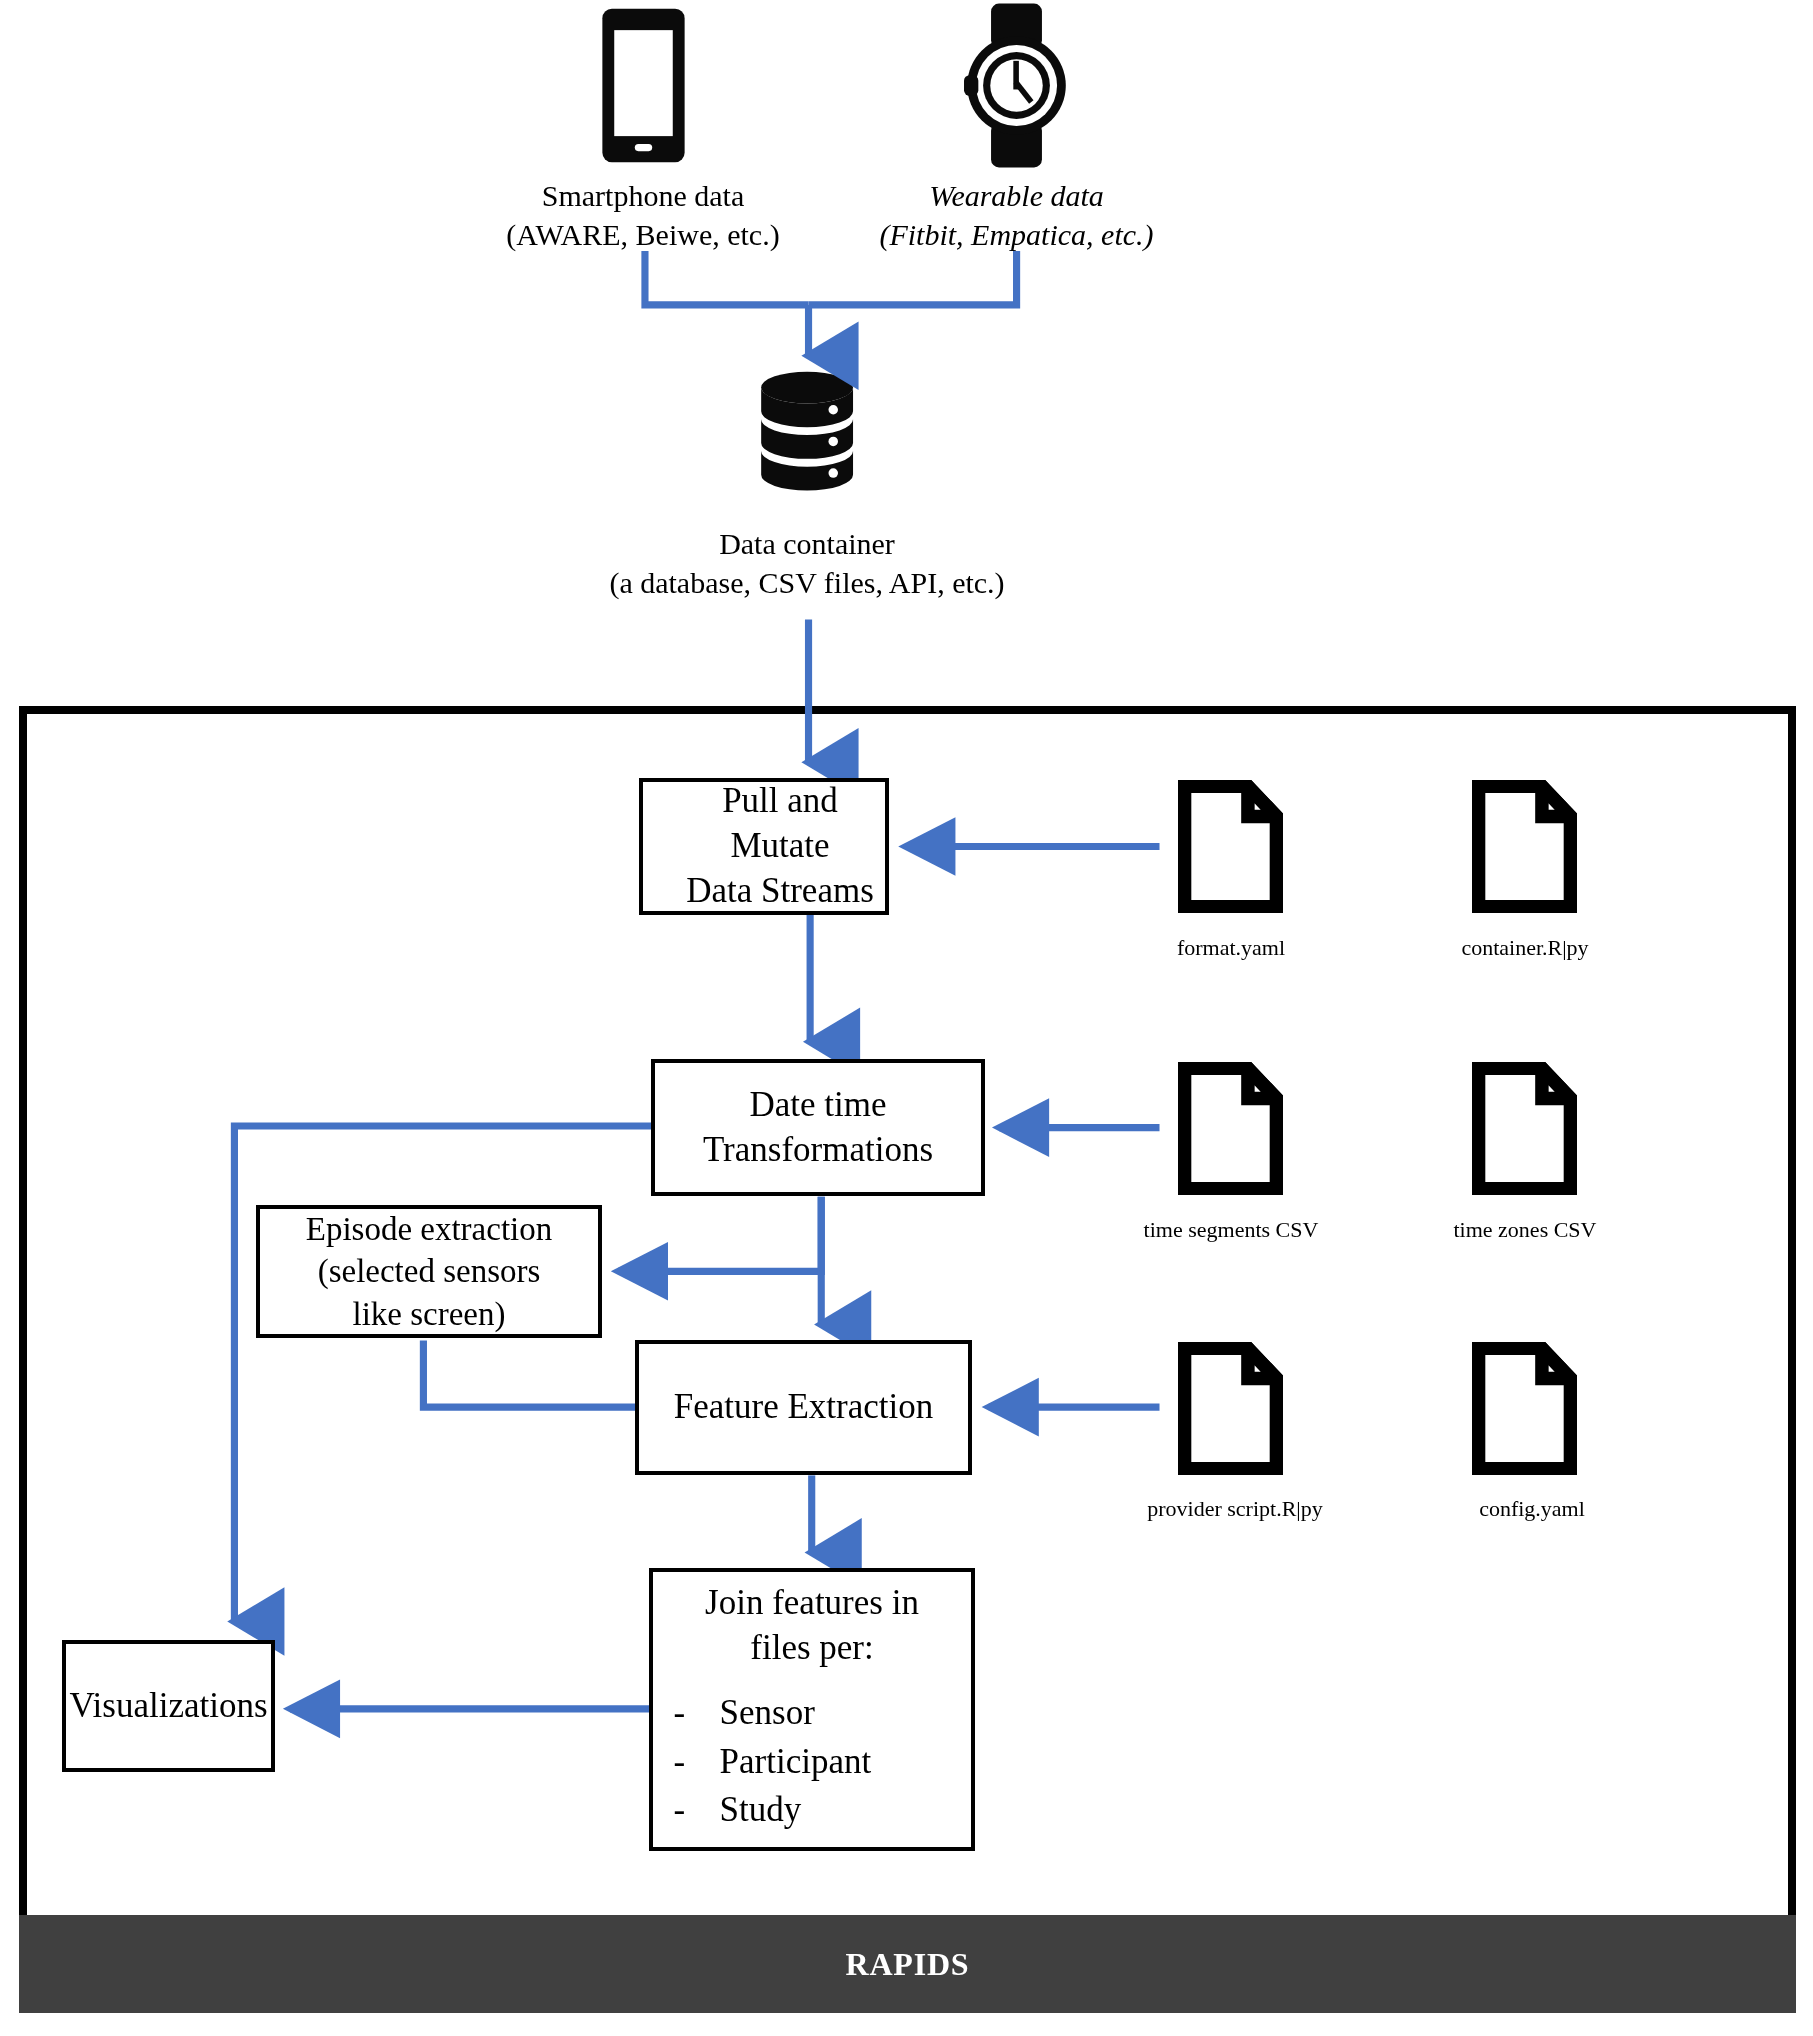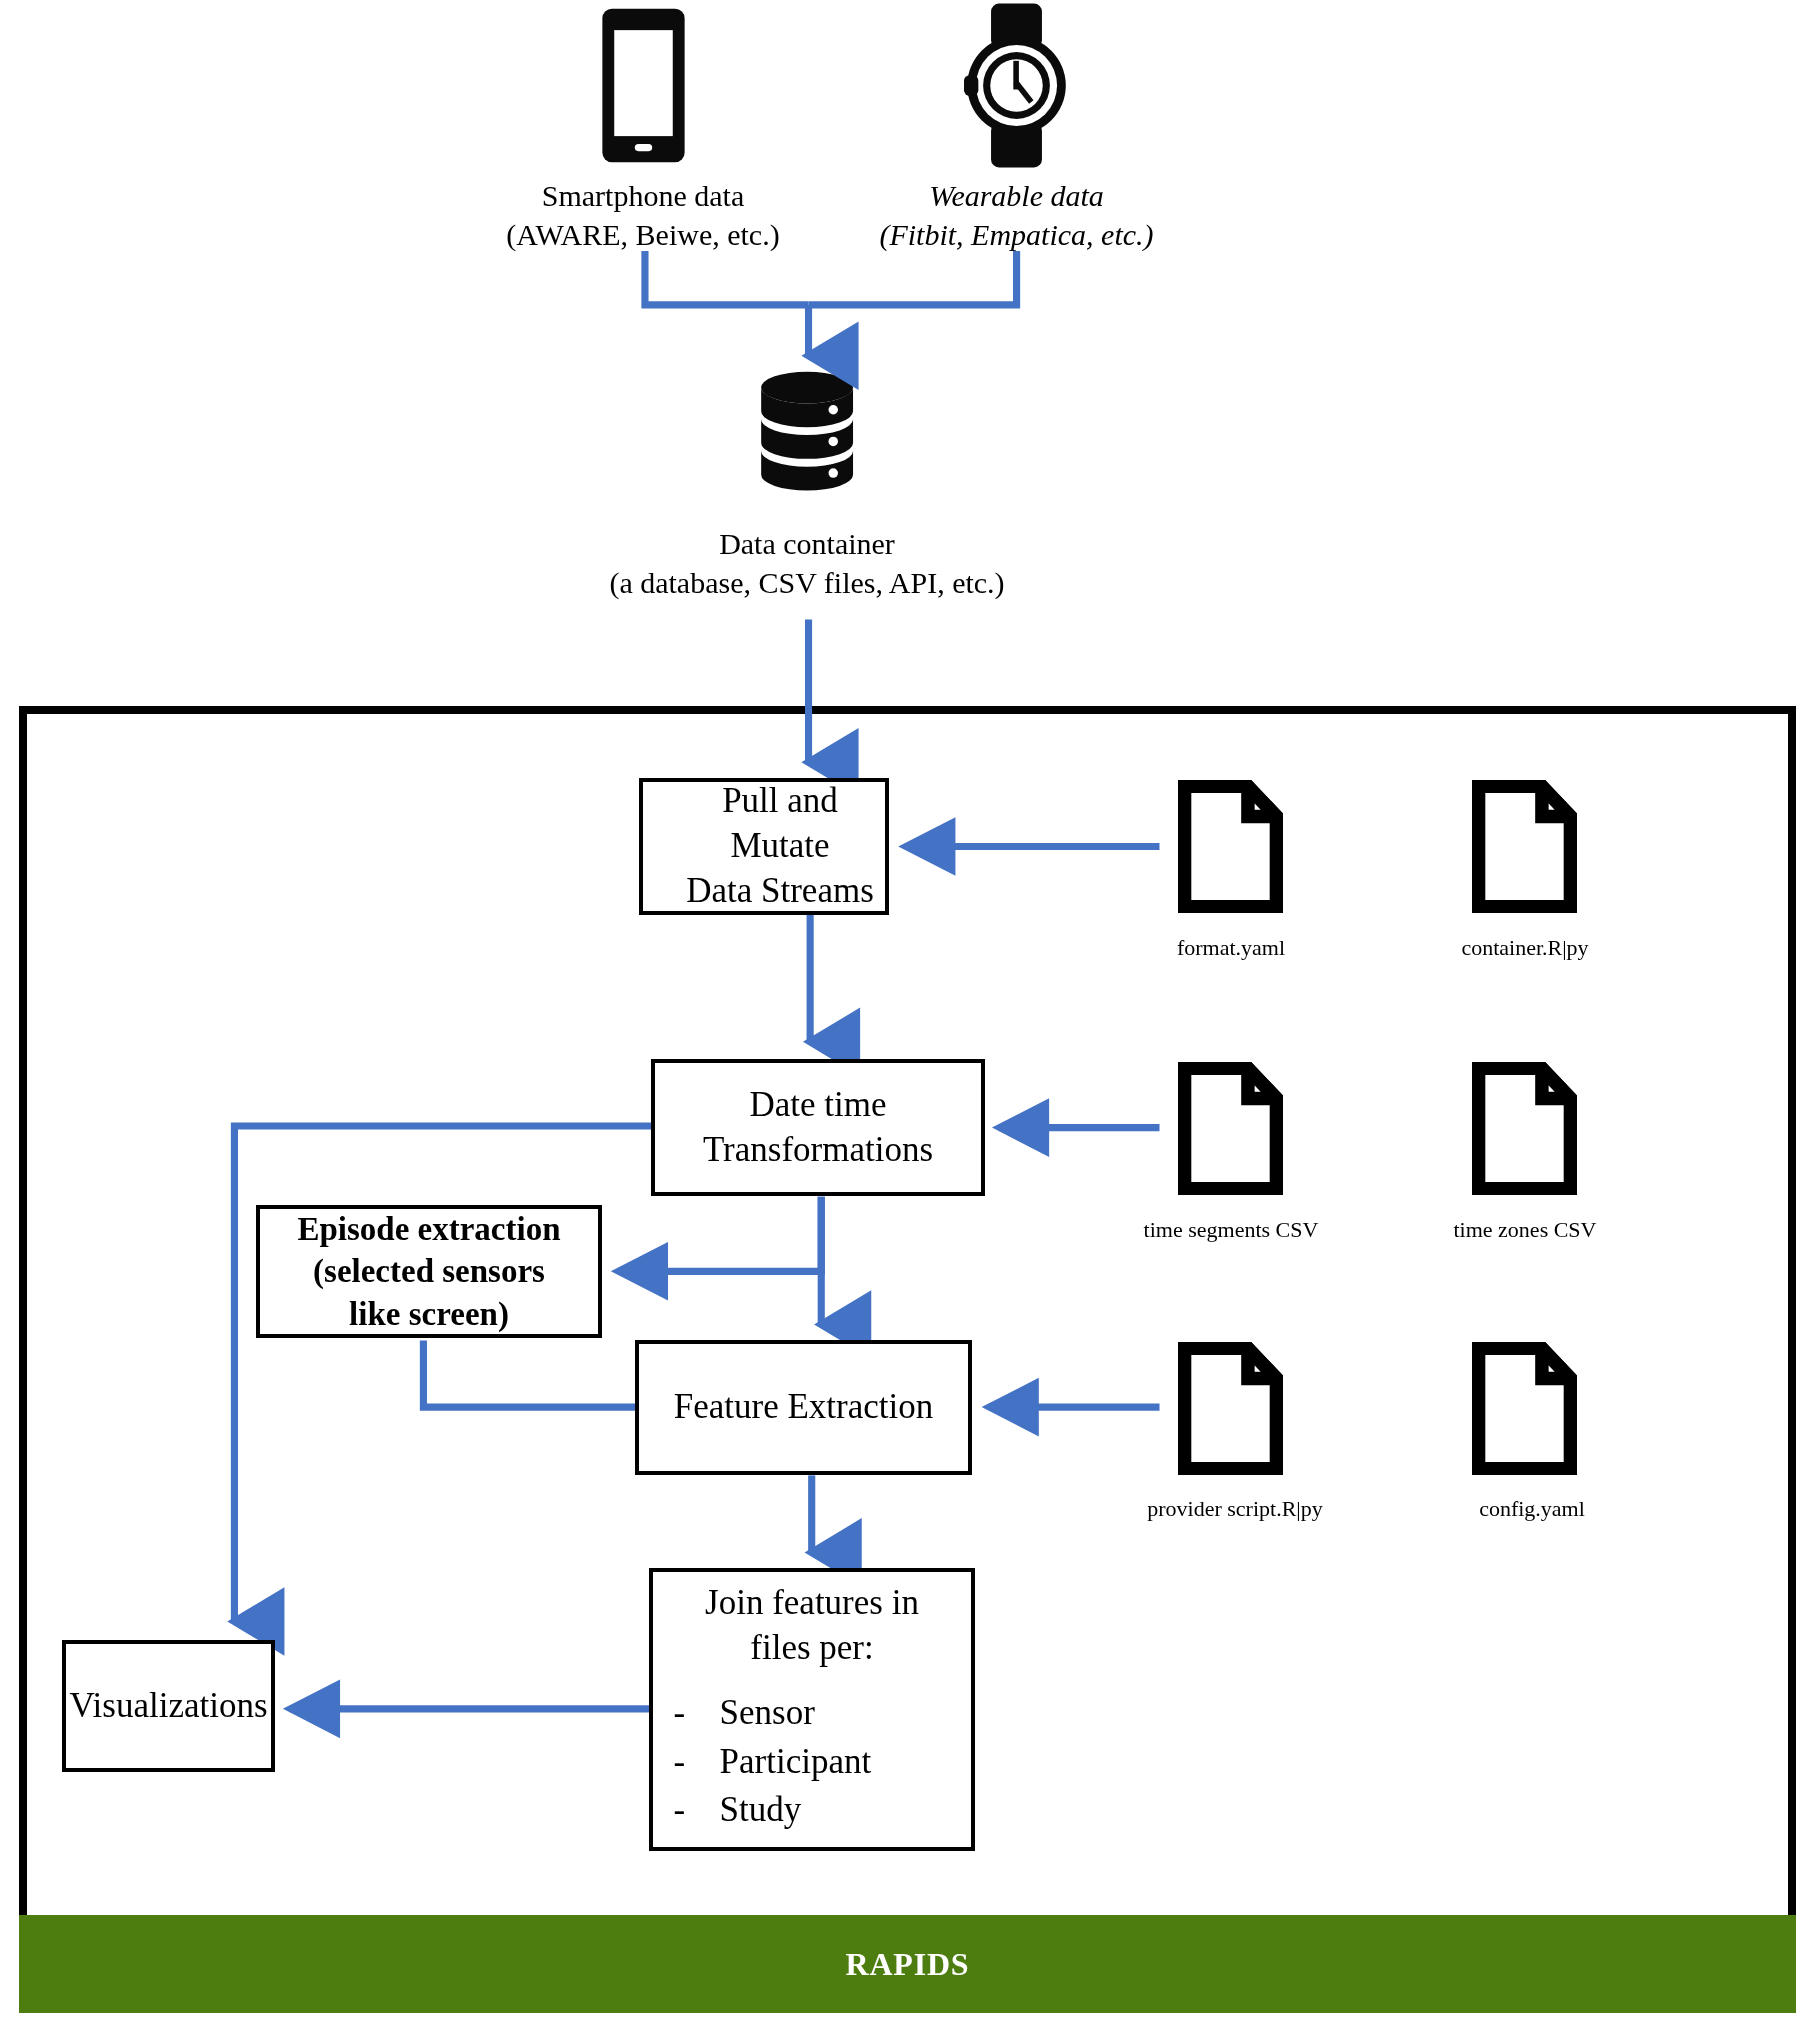--- a/index.html
+++ b/index.html
@@ -40,21 +40,21 @@
     background:#ffffff;
     box-sizing:border-box;
     display:flex;
     align-items:center;
     justify-content:center;
     text-align:center;
     font-size:35px;
     line-height:1.28;
     white-space:pre-line;
   }
-  .pbox.tight{font-size:33px;font-weight:bold;}
+  .pbox.tight{font-size:33px;}
   
   .joinbox{
     position:absolute;
     border:4.8px solid #000000;
     background:#ffffff;
     box-sizing:border-box;
     display:flex;
     flex-direction:column;
     justify-content:center;
     padding:11px 20.6px 14.3px 20.6px;
@@ -75,21 +75,21 @@
     left:19px; top:706px;
     width:1777px; height:1307px;
     border:8px solid #000000;
     box-sizing:border-box;
     background:#ffffff;
   }
   #rapids-bar{
     position:absolute;
     left:19px; top:1915px;
     width:1777px; height:98px;
-    background:#4d7c0f;
+    background:#404040;
     color:#ffffff;
     display:flex;
     align-items:center;
     justify-content:center;
     font-weight:bold;
     font-size:32px;
     letter-spacing:0.8px;
   }
   
   .iconwrap{position:absolute;}

